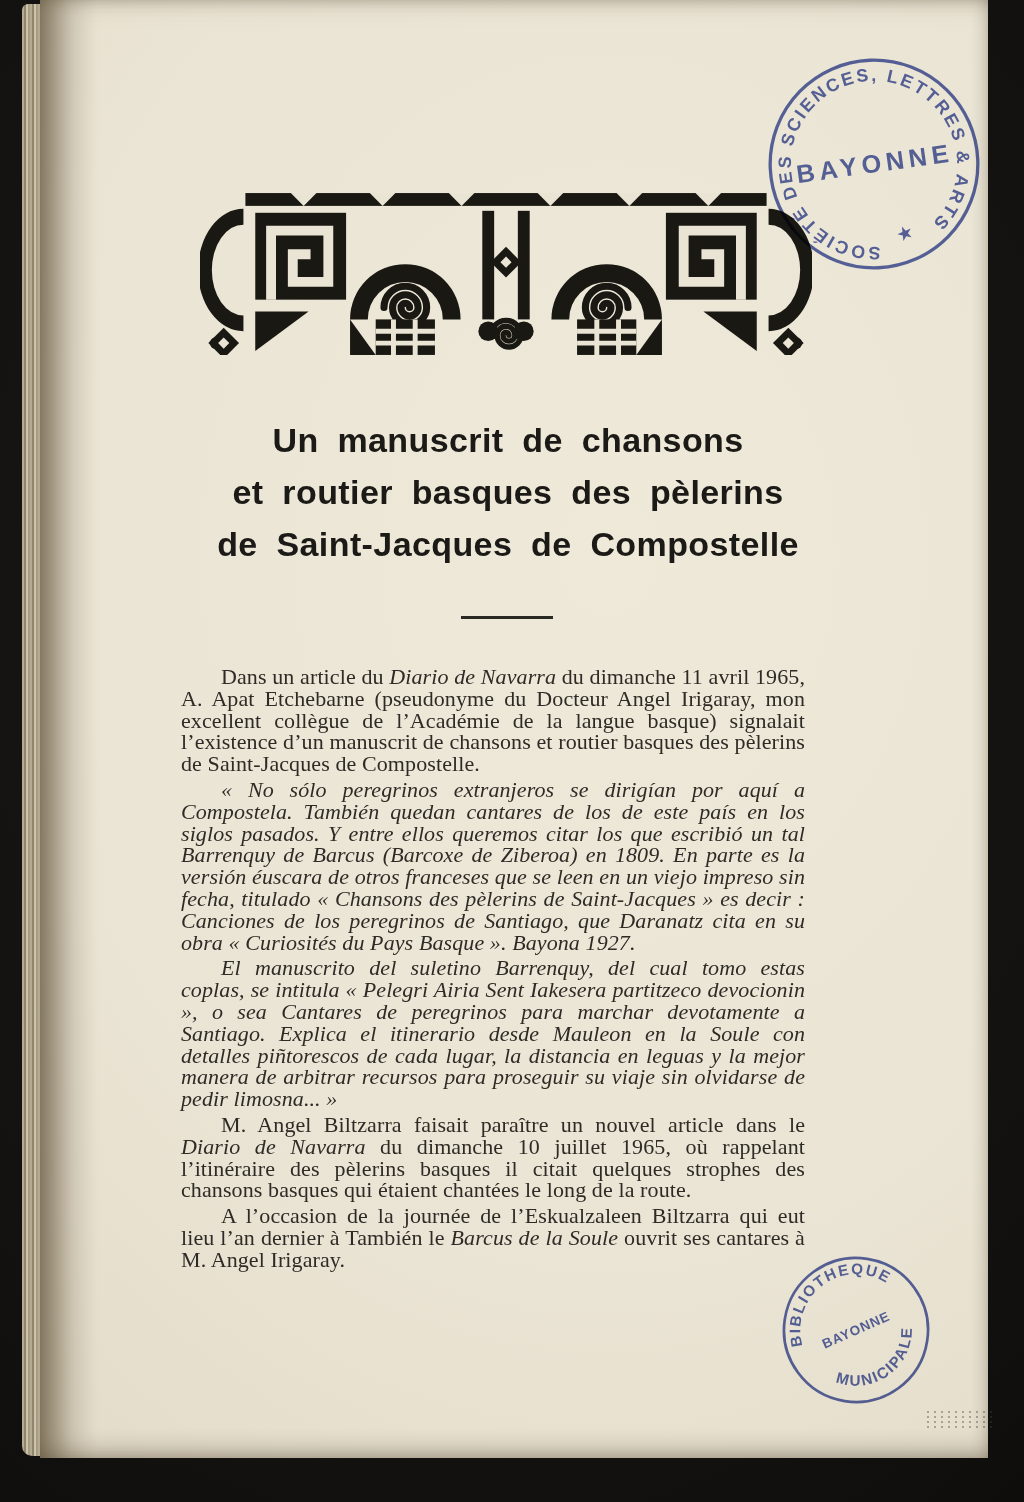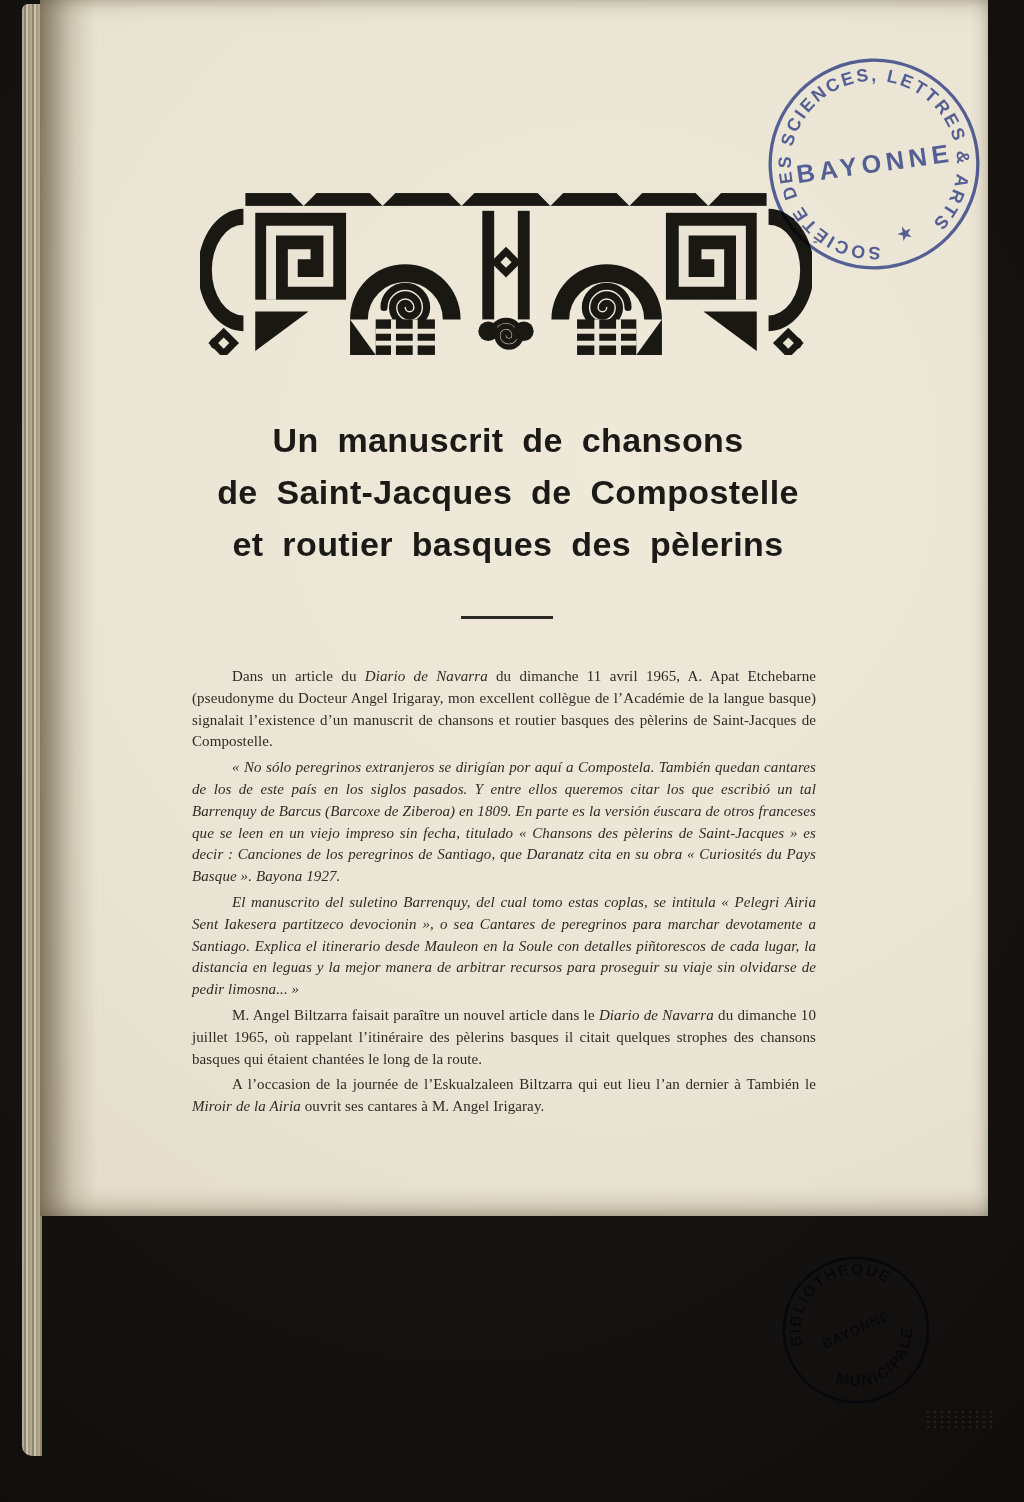--- a/index.html
+++ b/index.html
@@ -7,21 +7,21 @@
     width:1024px;height:1502px;position:relative;overflow:hidden;
     background:radial-gradient(130% 110% at 45% 40%, #1b1915 0%, #121110 55%, #050504 100%);
     font-family:"Liberation Serif","DejaVu Serif",serif;
   }
   .book-edge{
     position:absolute;left:22px;top:4px;width:20px;height:1452px;
     background:repeating-linear-gradient(90deg,#b6ab92 0 2px,#8f8670 2px 4px,#cdc3a8 4px 6px,#a79d83 6px 8px);
     border-radius:6px 0 0 10px;
   }
   .page{
-    position:absolute;left:40px;top:0;width:948px;height:1216px;
+    position:absolute;left:40px;top:0;width:948px;height:1458px;
     background:radial-gradient(125% 100% at 60% 38%, #efe9da 0%, #eae4d4 50%, #ddd5c1 100%);
     box-shadow:
       inset 26px 0 34px -14px rgba(62,50,28,.5),
       inset -8px 0 18px -10px rgba(62,50,28,.3),
       inset 0 -14px 26px -12px rgba(62,50,28,.35),
       inset 0 10px 18px -12px rgba(62,50,28,.25);
   }
   .gutter-shadow{
     position:absolute;left:0;top:0;bottom:0;width:58px;
     background:linear-gradient(90deg,rgba(90,74,44,.38),rgba(90,74,44,.12) 55%,rgba(90,74,44,0));
@@ -29,22 +29,22 @@
   .ornament{position:absolute;left:160px;top:193px;width:612px;height:162px;}
   .page-title{
     position:absolute;left:96px;top:414px;width:744px;text-align:center;
     font-family:"Liberation Sans","DejaVu Sans",sans-serif;font-weight:700;
     font-size:34px;line-height:52px;color:#1b1a16;letter-spacing:.4px;word-spacing:9px;
   }
   .title-divider{
     position:absolute;left:421px;top:616px;width:92px;height:3px;background:#2b2924;
   }
   .body-text{
-    position:absolute;left:152px;top:666px;width:624px;
-    font-size:15px;line-height:21.8px;color:#2e2b26;letter-spacing:.1px;
+    position:absolute;left:141px;top:666px;width:624px;
+    font-size:22px;line-height:21.8px;color:#2e2b26;letter-spacing:.1px;
   }
   .body-text p{margin:0 0 4px 0;text-indent:40px;text-align:justify;}
   .body-text .it{font-style:italic;}
   .stamp{position:absolute;mix-blend-mode:multiply;opacity:.85;}
   .stamp-society{left:756px;top:46px;width:236px;height:236px;}
   .stamp-library{left:766px;top:1240px;width:180px;height:180px;}
   .stamp text{font-family:"Liberation Sans","DejaVu Sans",sans-serif;}
   .ink-speckles{
     position:absolute;left:886px;top:1410px;width:66px;height:20px;opacity:.65;
     background-image:radial-gradient(circle at 2px 2px, rgba(66,66,56,.6) 1.1px, transparent 1.5px);
@@ -94,31 +94,31 @@
     <use href="#halfL" transform="translate(620,0) scale(-1,1)"></use>
     <g transform="translate(310,70) rotate(45)" fill="#1a1813">
       <rect x="-11" y="-11" width="22" height="22"></rect>
       <rect x="-4" y="-4" width="8" height="8" fill="#eae4d4"></rect>
     </g>
     <use href="#spiral" transform="translate(310,144) scale(0.5)" stroke="#1a1813" stroke-width="11" stroke-linecap="round"></use>
   </svg>
 
   <div class="page-title">
     <div>Un manuscrit de chansons</div>
+    <div>et routier basques des pèlerins</div>
     <div>de Saint-Jacques de Compostelle</div>
-    <div>et routier basques des pèlerins</div>
   </div>
   <div class="title-divider"></div>
 
   <div class="body-text">
       <p><span>Dans un article du </span><span class="it">Diario de Navarra</span><span> du dimanche 11 avril 1965, A. Apat Etchebarne (pseudonyme du Docteur Angel Irigaray, mon excellent collègue de l’Académie de la langue basque) signalait l’existence d’un manuscrit de chansons et routier basques des pèlerins de Saint-Jacques de Compostelle.</span></p>
       <p><span class="it">« No sólo peregrinos extranjeros se dirigían por aquí a Compostela. También quedan cantares de los de este país en los siglos pasados. Y entre ellos queremos citar los que escribió un tal Barrenquy de Barcus (Barcoxe de Ziberoa) en 1809. En parte es la versión éuscara de otros franceses que se leen en un viejo impreso sin fecha, titulado « Chansons des pèlerins de Saint-Jacques » es decir : Canciones de los peregrinos de Santiago, que Daranatz cita en su obra « Curiosités du Pays Basque ». Bayona 1927.</span></p>
       <p><span class="it">El manuscrito del suletino Barrenquy, del cual tomo estas coplas, se intitula « Pelegri Airia Sent Iakesera partitzeco devocionin », o sea Cantares de peregrinos para marchar devotamente a Santiago. Explica el itinerario desde Mauleon en la Soule con detalles piñtorescos de cada lugar, la distancia en leguas y la mejor manera de arbitrar recursos para proseguir su viaje sin olvidarse de pedir limosna... »</span></p>
       <p><span>M. Angel Biltzarra faisait paraître un nouvel article dans le </span><span class="it">Diario de Navarra</span><span> du dimanche 10 juillet 1965, où rappelant l’itinéraire des pèlerins basques il citait quelques strophes des chansons basques qui étaient chantées le long de la route.</span></p>
-      <p><span>A l’occasion de la journée de l’Eskualzaleen Biltzarra qui eut lieu l’an dernier à También le </span><span class="it">Miroir de la Airia</span><span> ouvrit ses cantares à M. Angel Irigaray.</span></p>
+      <p><span>A l’occasion de la journée de l’Eskualzaleen Biltzarra qui eut lieu l’an dernier à También le </span><span class="it">Barcus de la Soule</span><span> ouvrit ses cantares à M. Angel Irigaray.</span></p>
     </div>
 
   <div class="ink-speckles"></div>
 </div>
 
 <svg class="stamp stamp-society" viewBox="0 0 250 250" aria-hidden="true">
   <g transform="rotate(-24 125 125)" fill="#3e4fa3">
     <circle cx="125" cy="125" r="110" fill="none" stroke-width="3.5" stroke="#3e4fa3"></circle>
     <path id="socRing" d="M125 213 a88 88 0 1 1 0.01 0" fill="none"></path>
     <text font-size="19" font-weight="bold" letter-spacing="2.5">

